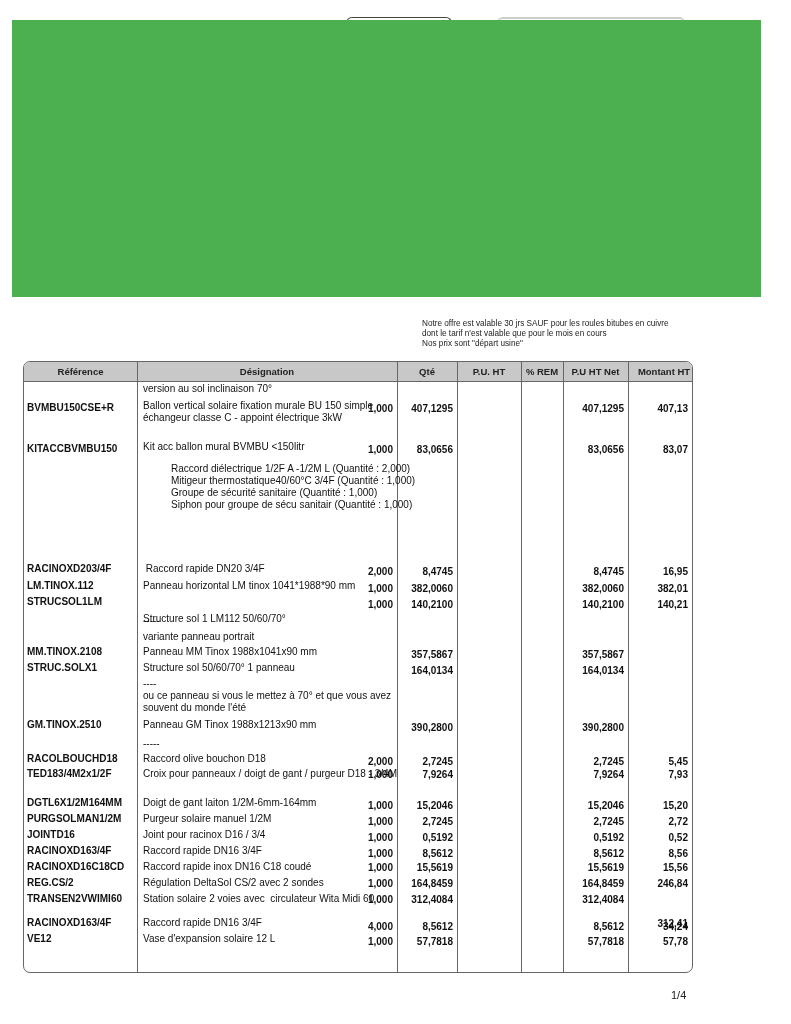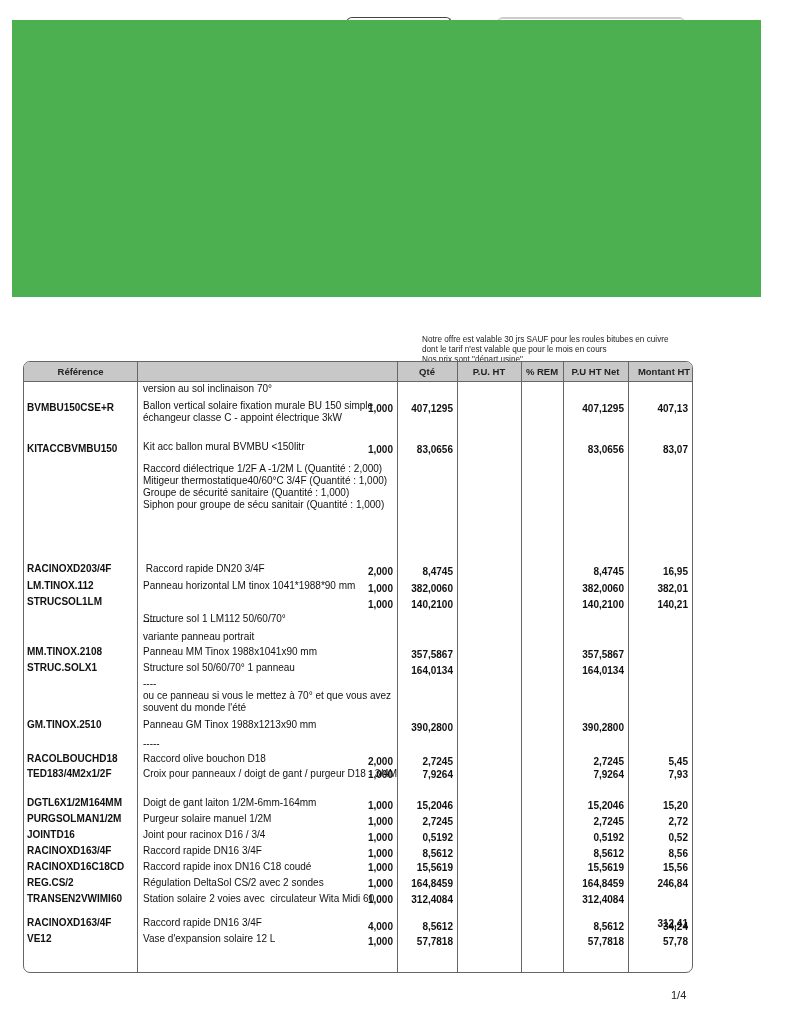--- a/index.html
+++ b/index.html
@@ -4,21 +4,21 @@
 <style>
   html, body { margin: 0; padding: 0; background: #ffffff; }
   body { width: 791px; height: 1024px; position: relative; overflow: hidden;
          font-family: "Liberation Sans", sans-serif; color: #111; }
   .top-tab1 { position: absolute; left: 346px; top: 17px; width: 104px; height: 6px;
               border: 1px solid #444; border-bottom: none; border-radius: 6px 6px 0 0; background: #fff; }
   .top-tab2 { position: absolute; left: 497px; top: 17px; width: 188px; height: 6px;
               border-top: 2px solid #ccc; border-radius: 6px 6px 0 0; }
   .green-block { position: absolute; left: 12px; top: 20px; width: 749px; height: 277px;
                  background: #4caf50; }
-  .notice { position: absolute; left: 422px; top: 319px; font-size: 8.2px; line-height: 10px; color: #222; margin-top: 16px; }
+  .notice { position: absolute; left: 422px; top: 319px; font-size: 8.2px; line-height: 10px; color: #222; }
   .notice div { white-space: nowrap; }
   .table-wrap { position: absolute; left: 23px; top: 361px; width: 668px; height: 610px;
                 border: 1.3px solid #666; border-radius: 7px; overflow: hidden; }
   .thead { position: absolute; left: 0; top: 0; width: 100%; height: 19px; background: #c8c8c8;
            border-bottom: 1.3px solid #666; }
   .th { position: absolute; top: 0; height: 19px; line-height: 19px; text-align: center;
         font-size: 9.5px; font-weight: bold; color: #222; }
   .vline { position: absolute; top: 0; bottom: 0; width: 0; border-left: 1.2px solid #666; }
   .cell { position: absolute; font-size: 10px; line-height: 12px; white-space: nowrap; }
   .ref { font-weight: bold; left: 3px; }
@@ -35,20 +35,21 @@
 
 <div class="notice">
   <div>Notre offre est valable 30 jrs SAUF pour les roules bitubes en cuivre</div>
   <div>dont le tarif n'est valable que pour le mois en cours</div>
   <div>Nos prix sont  "départ usine"</div>
 </div>
 
 <div class="table-wrap">
   <div class="thead">
     <div class="th" style="left:0;width:113px">Référence</div>
+    <div class="th" style="left:113px;width:260px">Désignation</div>
     <div class="th" style="left:373px;width:60px">Qté</div>
     <div class="th" style="left:433px;width:64px">P.U. HT</div>
     <div class="th" style="left:497px;width:42px">% REM</div>
     <div class="th" style="left:539px;width:65px">P.U HT Net</div>
     <div class="th" style="left:604px;width:72px">Montant HT</div>
   </div>
   <div class="vline" style="left:113px"></div>
   <div class="vline" style="left:373px"></div>
   <div class="vline" style="left:433px"></div>
   <div class="vline" style="left:497px"></div>
@@ -68,21 +69,21 @@
       </div>
       <div>
         <div class="cell ref" style="top: 81px;">KITACCBVMBU150</div>
         <div class="cell des" style="top: 79px; white-space: pre-wrap;">Kit acc ballon mural BVMBU &lt;150litr</div>
         <div class="cell num" style="top: 82px; right: 299px;">1,000</div>
         <div class="cell num" style="top: 82px; right: 239px;">83,0656</div>
         <div class="cell num" style="top: 82px; right: 68px;">83,0656</div>
         <div class="cell num" style="top: 82px; right: 4px;">83,07</div>
       </div>
       <div>
-        <div class="cell des" style="top: 101px; white-space: pre-wrap;">Raccord diélectrique 1/2F A -1/2M L (Quantité : 2,000)
+        <div class="cell des" style="top: 101px; white-space: pre-wrap; margin-left: 28px;">Raccord diélectrique 1/2F A -1/2M L (Quantité : 2,000)
 Mitigeur thermostatique40/60°C 3/4F (Quantité : 1,000)
 Groupe de sécurité sanitaire (Quantité : 1,000)
 Siphon pour groupe de sécu sanitair (Quantité : 1,000)</div>
       </div>
       <div>
         <div class="cell ref" style="top: 201px;">RACINOXD203/4F</div>
         <div class="cell des" style="top: 201px; white-space: pre-wrap;"> Raccord rapide DN20 3/4F</div>
         <div class="cell num" style="top: 204px; right: 299px;">2,000</div>
         <div class="cell num" style="top: 204px; right: 239px;">8,4745</div>
         <div class="cell num" style="top: 204px; right: 68px;">8,4745</div>

